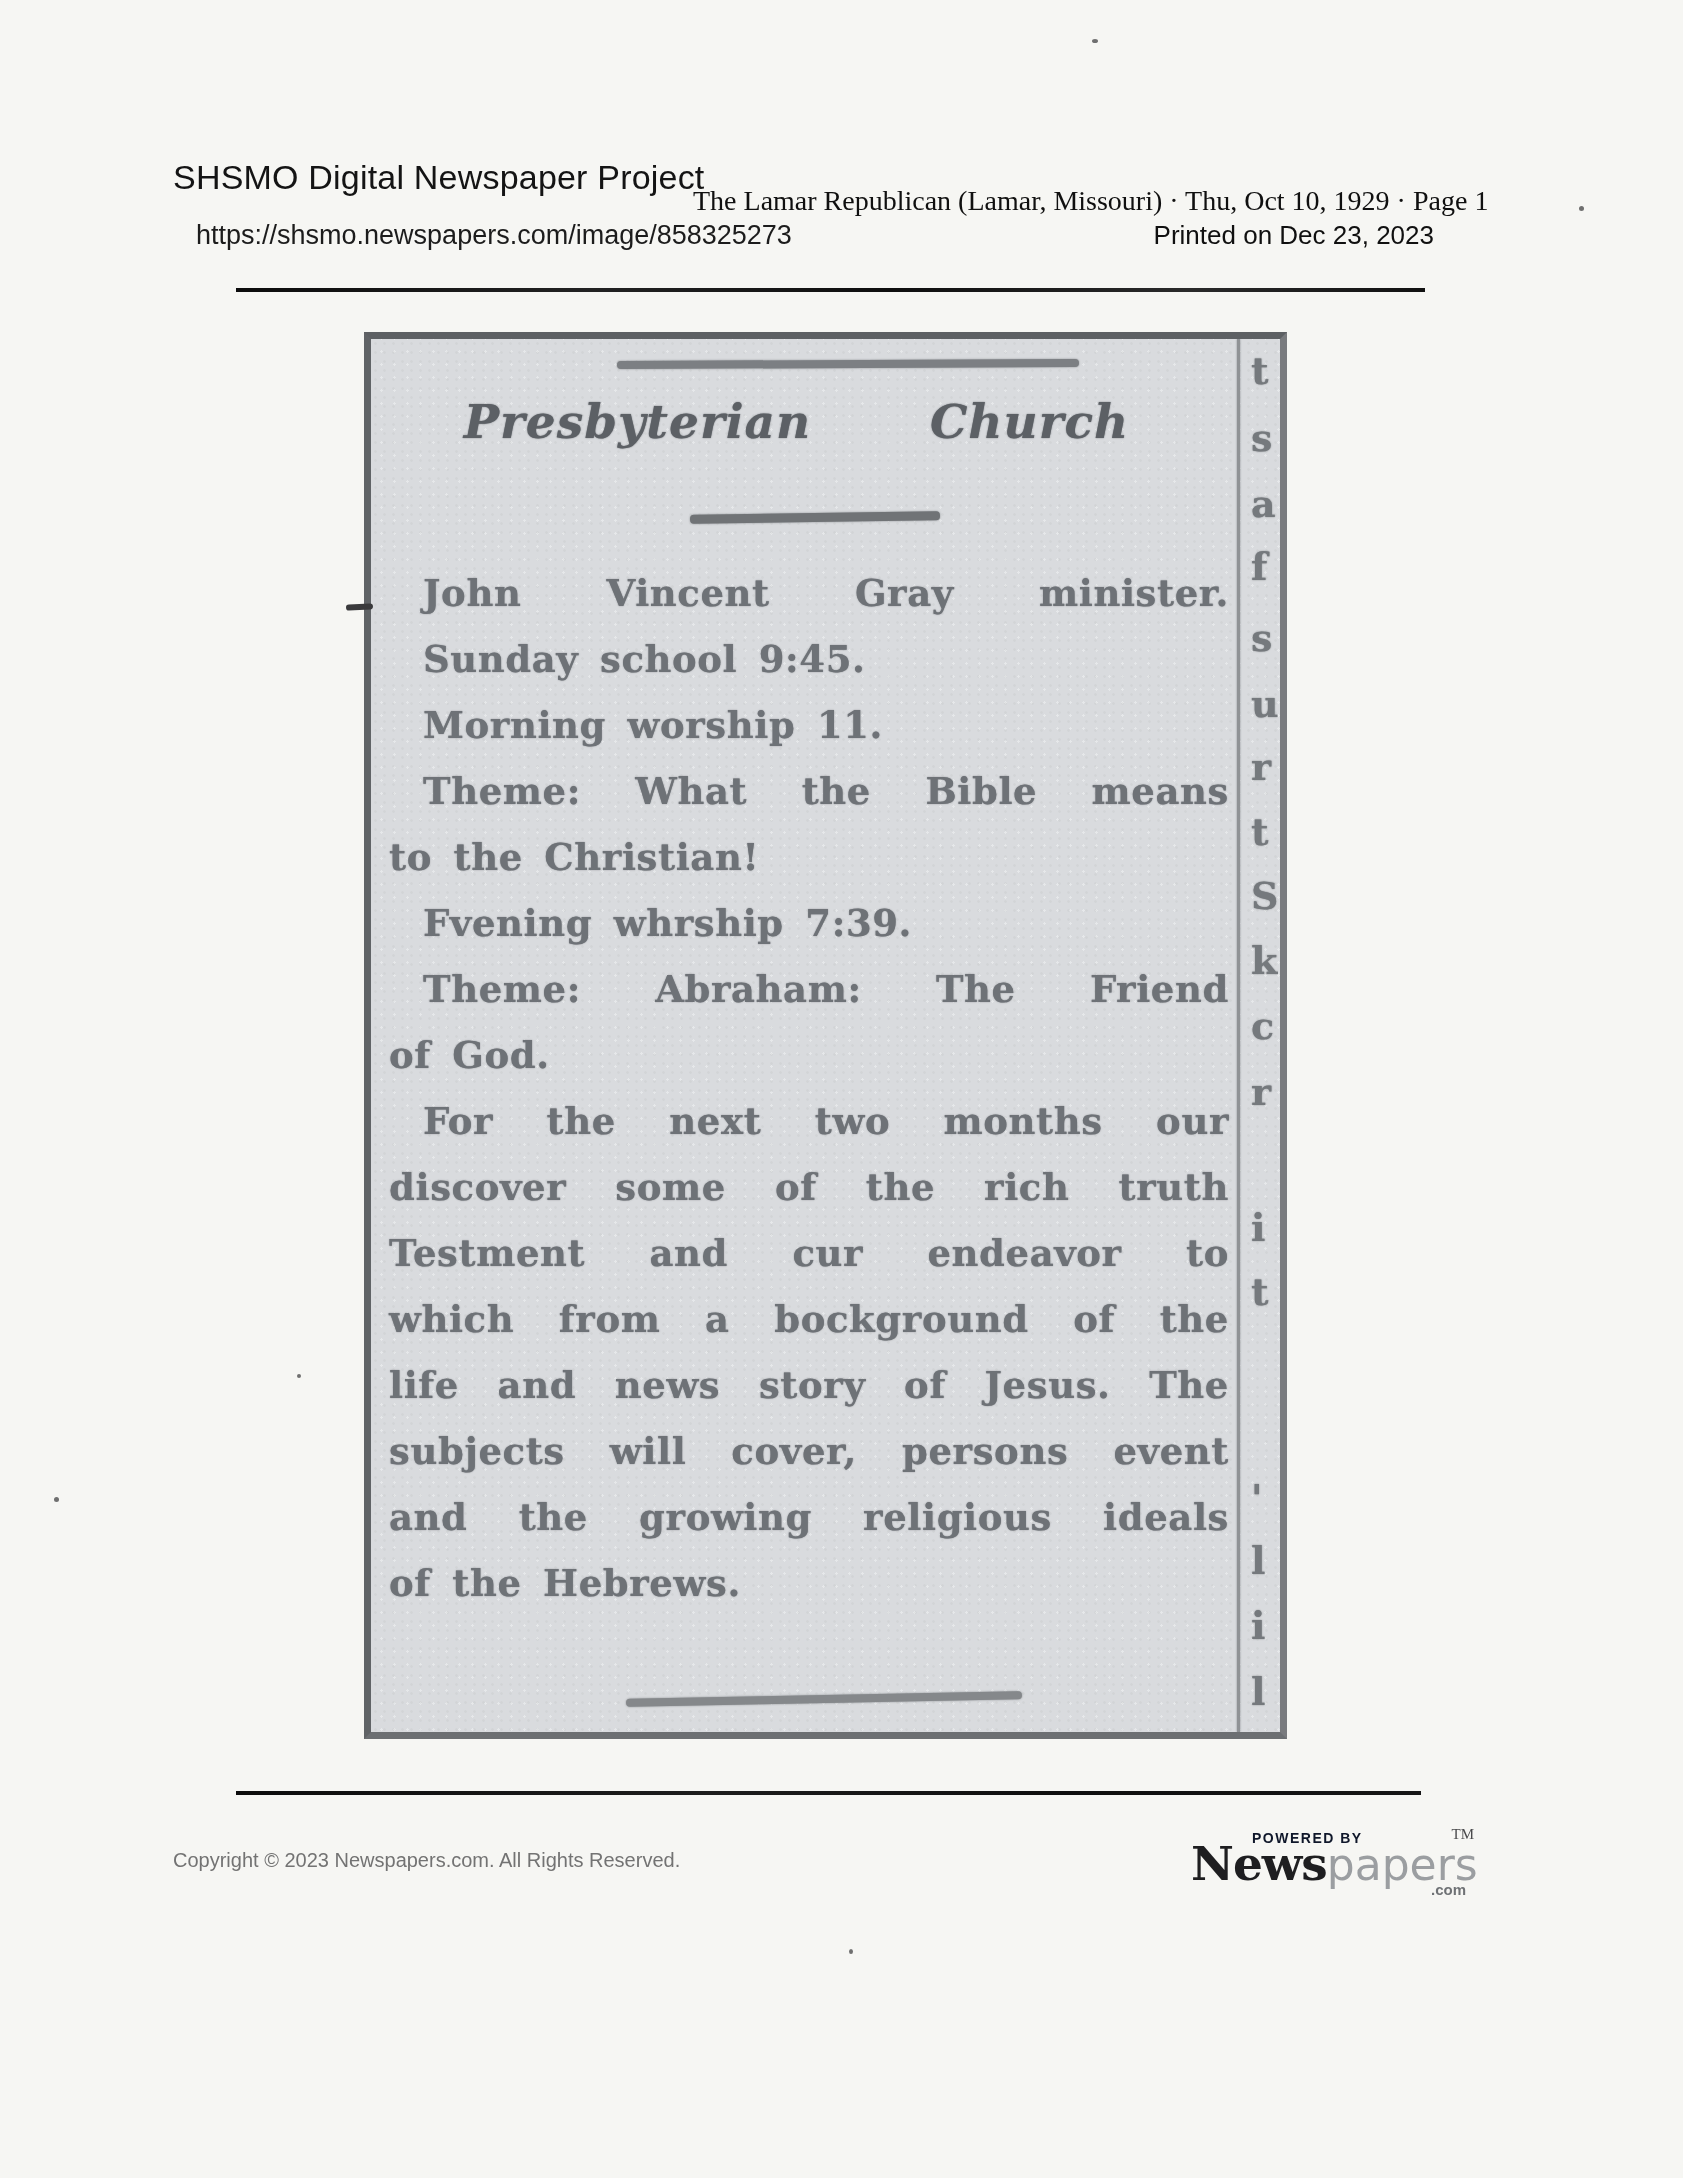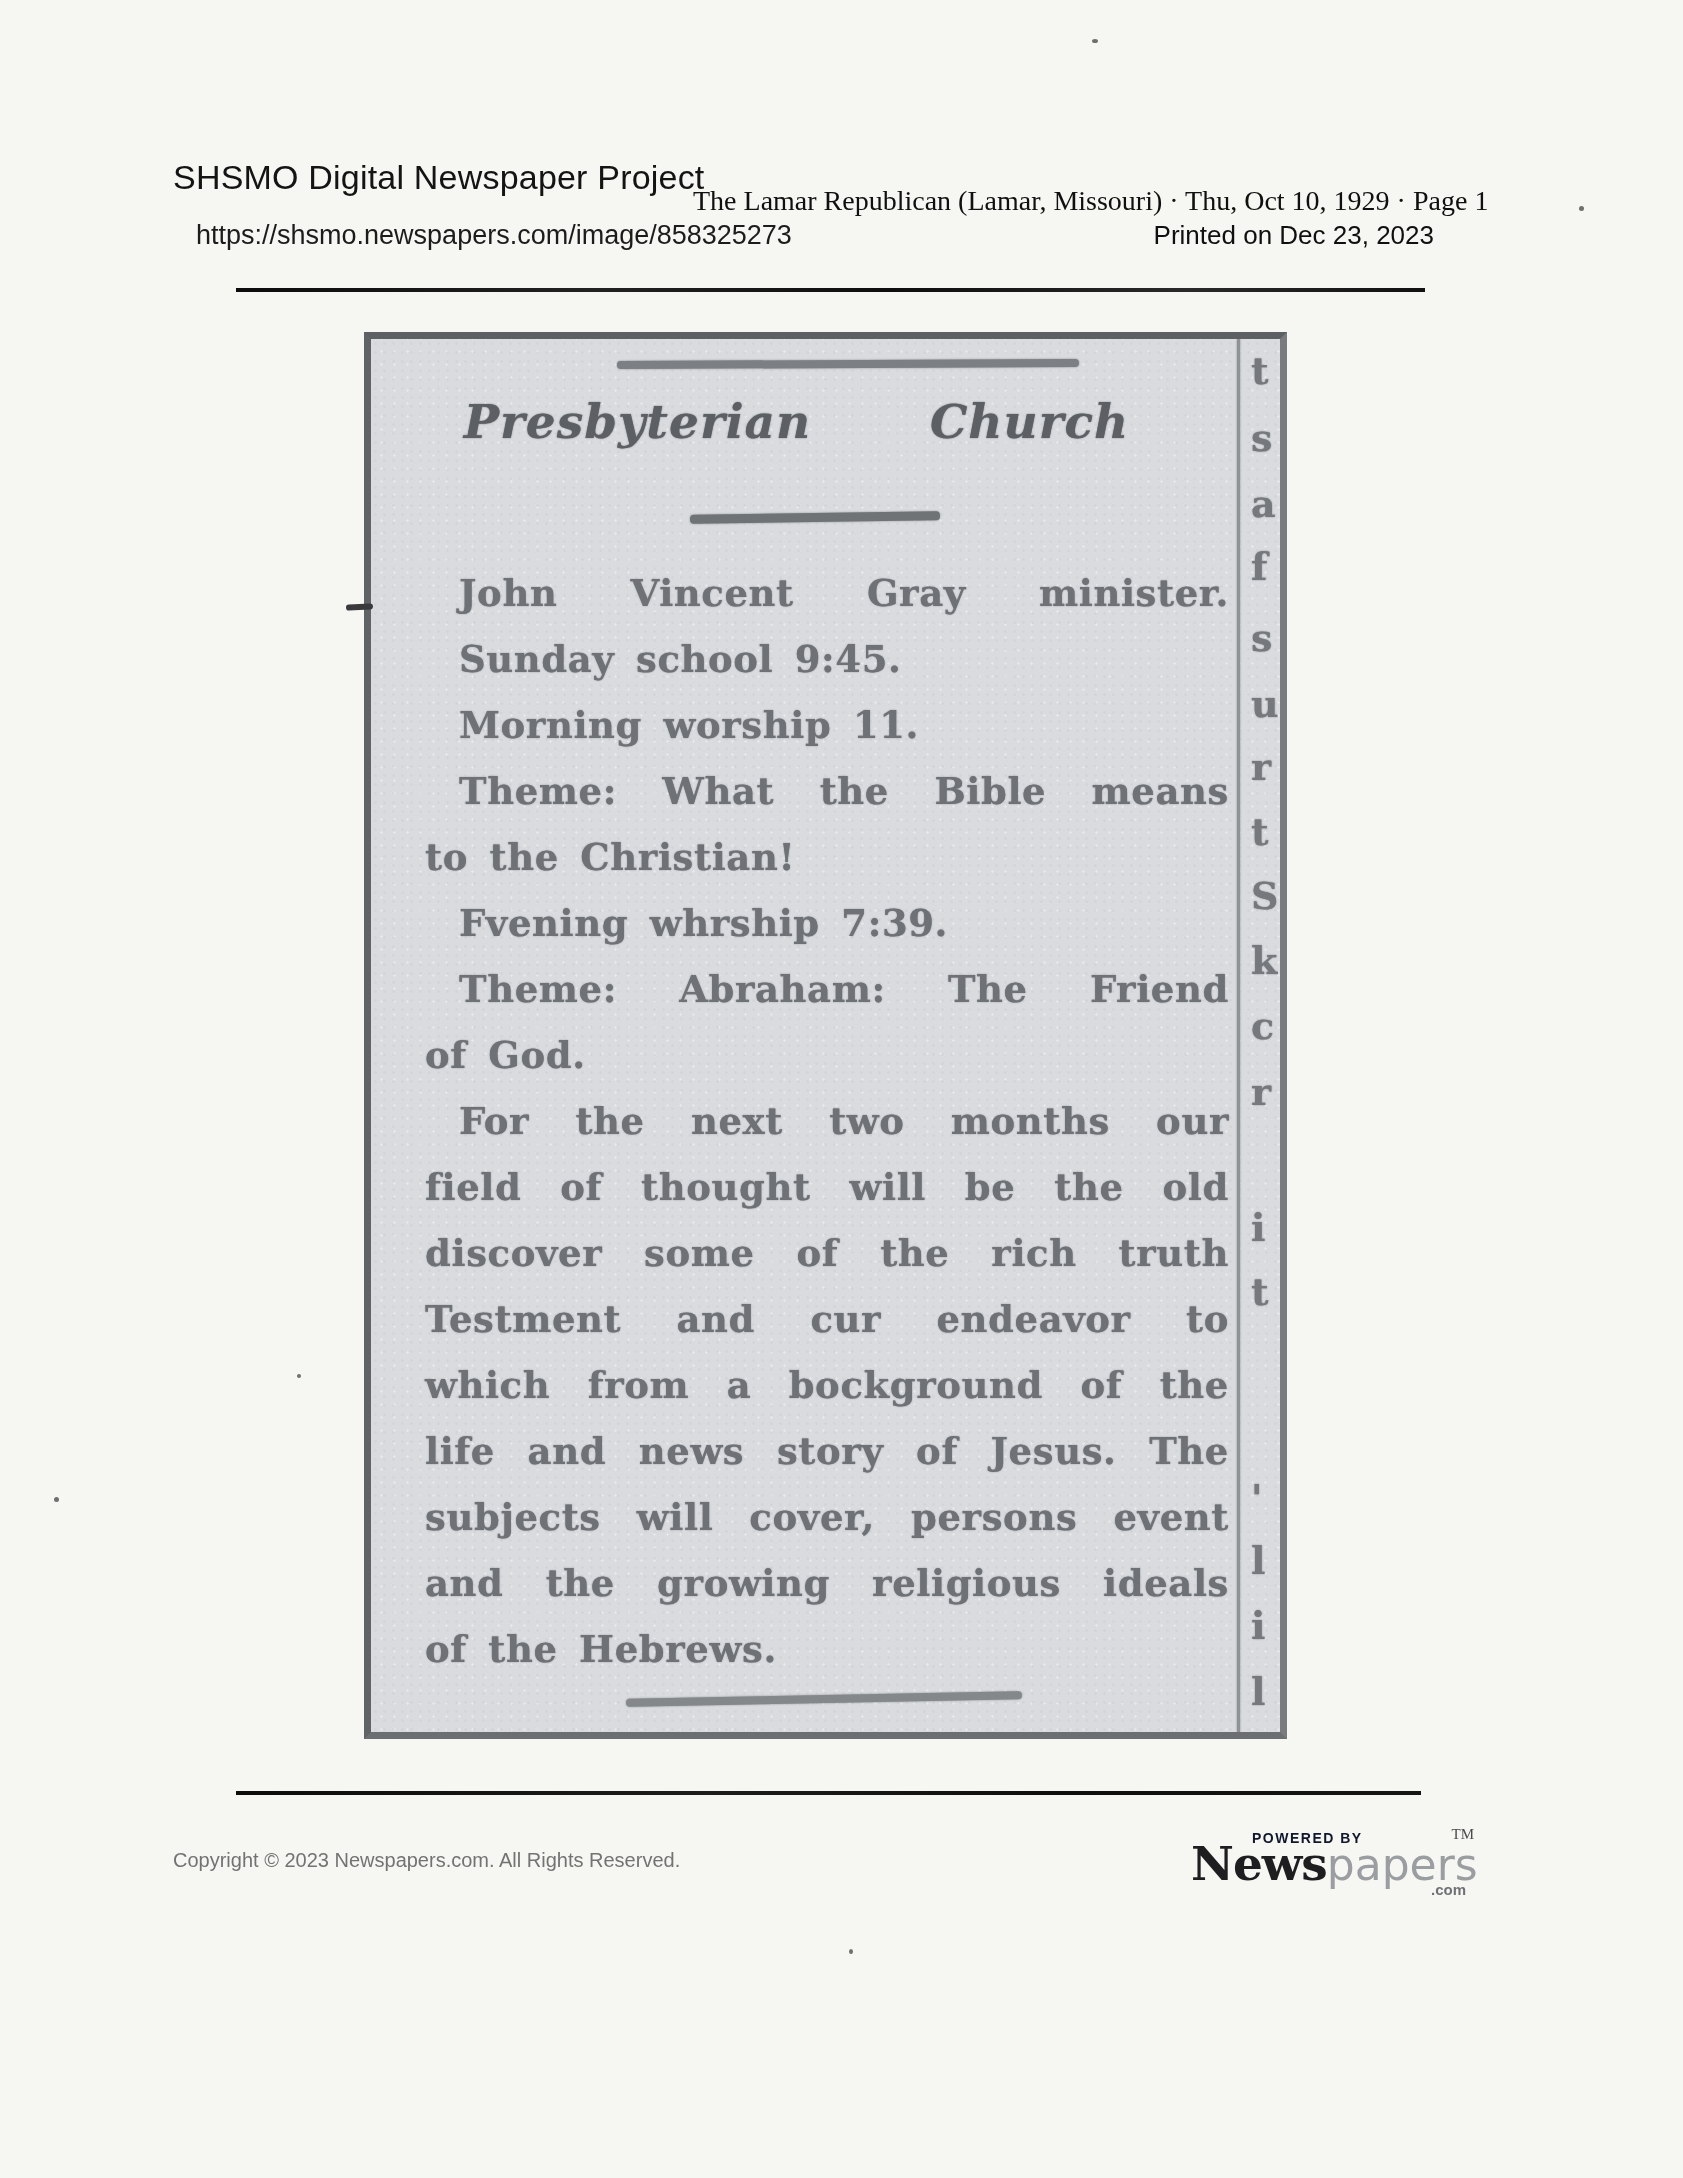--- a/index.html
+++ b/index.html
@@ -70,21 +70,21 @@
   }
 
   .article{
     position:absolute;left:18px;top:221px;width:840px;
     font-family:"DejaVu Serif",serif;
     font-weight:700;
     font-size:37px;color:#6e7277;
     letter-spacing:0.6px;word-spacing:8px;
     text-shadow:0 0 1.3px rgba(96,100,105,0.85);
   }
-  .article-line{height:66px;line-height:66px;white-space:nowrap;text-align:left;margin-left:36px;}
+  .article-line{height:66px;line-height:66px;white-space:nowrap;text-align:left;}
   .article-line.justify{white-space:normal;text-align:justify;text-align-last:justify;}
   .article-line.indent{text-indent:34px;}
 
   .column-divider{
     position:absolute;left:866px;top:0px;width:3px;height:1393px;
     background:#8f9295;box-shadow:0 0 2px rgba(120,124,128,0.9);
   }
   .fragment-strip{
     position:absolute;left:875px;top:0px;width:32px;height:1393px;overflow:hidden;
   }
@@ -183,23 +183,20 @@
           </div>
 
           <div class="article-line">
             <span>of God.</span>
           </div>
 
           <div class="article-line indent justify">
             <span>For the next two months our</span>
           </div>
 
-          <div class="article-line justify">
-            <span>field of thought will be the old</span>
-          </div>
 
           <div class="article-line justify">
             <span>discover some of the rich truth</span>
           </div>
 
           <div class="article-line justify">
             <span>Testment and cur endeavor to</span>
           </div>
 
           <div class="article-line justify">

